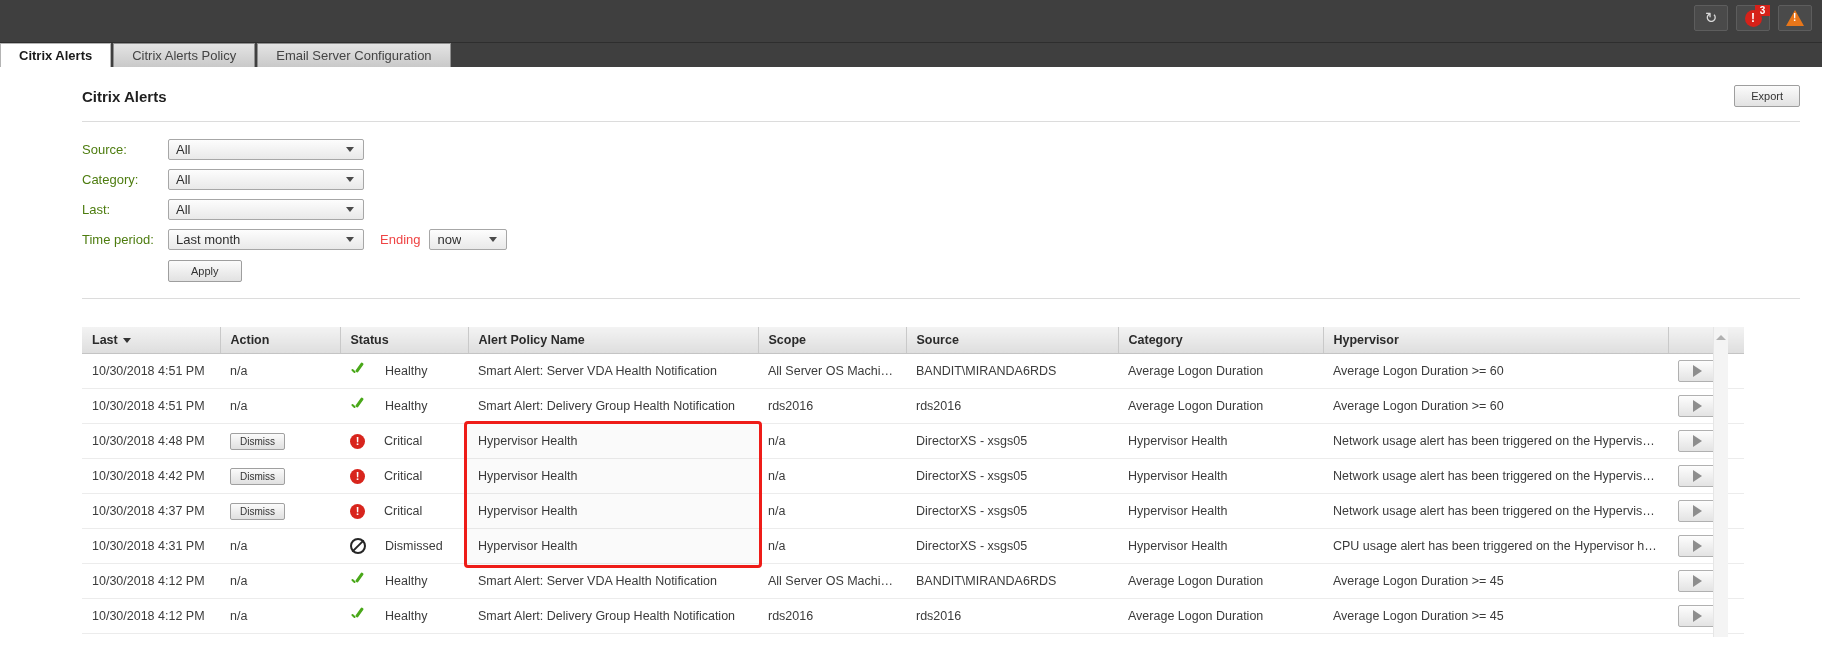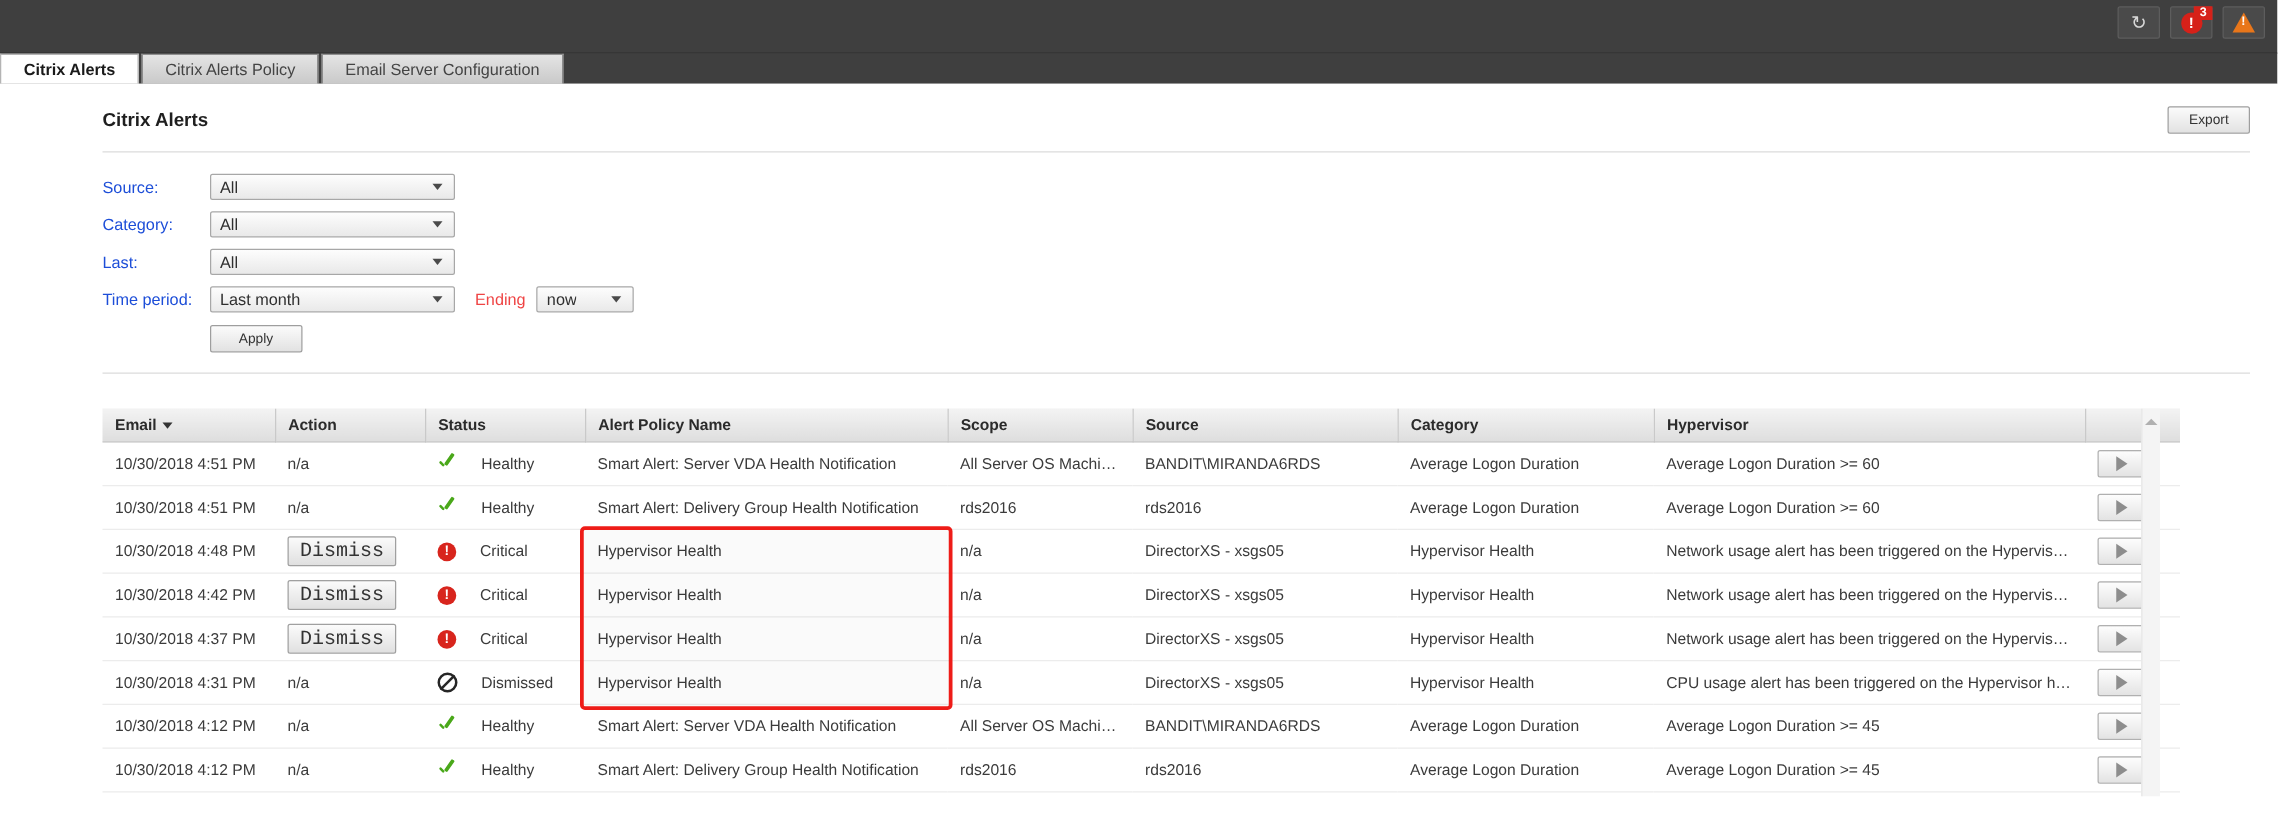--- a/index.html
+++ b/index.html
@@ -171,21 +171,21 @@
   }
   .filter-row {
     display: flex;
     align-items: center;
     height: 26px;
     margin-bottom: 4px;
   }
   .filter-label {
     width: 86px;
     font-size: 13px;
-    color: #1d4ed8;
+    color: #4d7c0f;
   }
   .select {
     position: relative;
     height: 21px;
     box-sizing: border-box;
     background: linear-gradient(to bottom, #fdfdfd, #e9e9e9);
     border: 1px solid #a7a7a7;
     border-radius: 2px;
     display: flex;
     align-items: center;
@@ -328,22 +328,22 @@
     content: "";
     position: absolute;
     left: 50%;
     top: -2px;
     width: 2px;
     height: 16px;
     background: #262626;
     transform: translateX(-50%) rotate(45deg);
   }
   .btn-dismiss {
-    font-family: Liberation Mono, monospace;
-    font-size: 16px;
+    font-family: Liberation Sans, sans-serif;
+    font-size: 10px;
     color: #333;
     background: linear-gradient(to bottom, #fbfbfb, #e0e0e0);
     border: 1px solid #a0a0a0;
     border-radius: 2px;
     padding: 2px 9px;
     cursor: pointer;
   }
   .btn-detail {
     width: 36px;
     height: 20px;
@@ -486,21 +486,21 @@
         <col style="width:128px">
         <col style="width:290px">
         <col style="width:148px">
         <col style="width:212px">
         <col style="width:205px">
         <col style="width:345px">
         <col style="width:76px">
       </colgroup>
       <thead>
         <tr>
-          <th><span>Email</span><span class="sort-caret"></span></th>
+          <th><span>Last</span><span class="sort-caret"></span></th>
           <th><span>Action</span></th>
           <th><span>Status</span></th>
           <th><span>Alert Policy Name</span></th>
           <th><span>Scope</span></th>
           <th><span>Source</span></th>
           <th><span>Category</span></th>
           <th><span>Hypervisor</span></th>
           <th class="last"><span></span></th>
         </tr>
       </thead>

